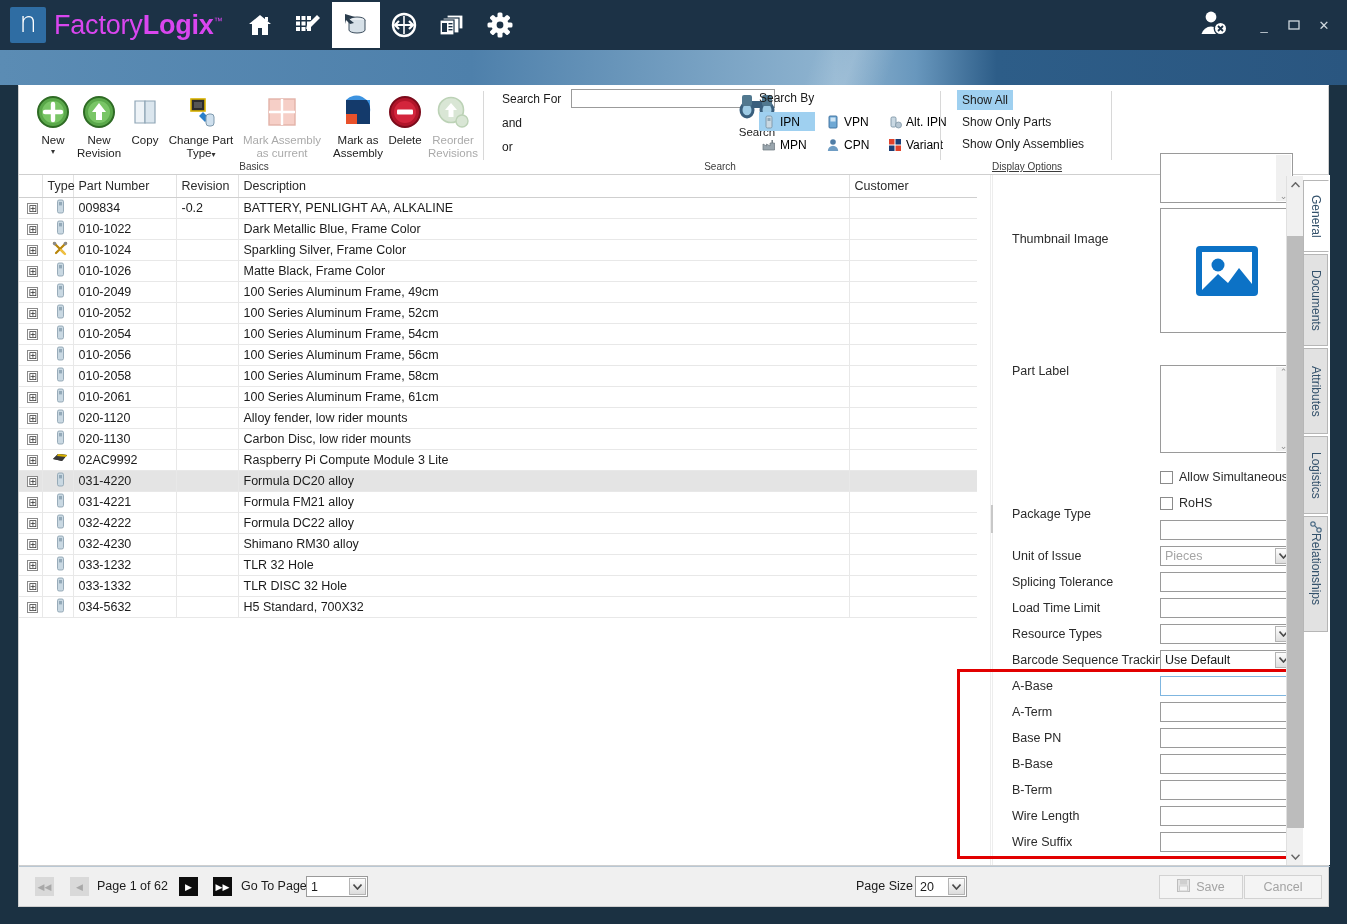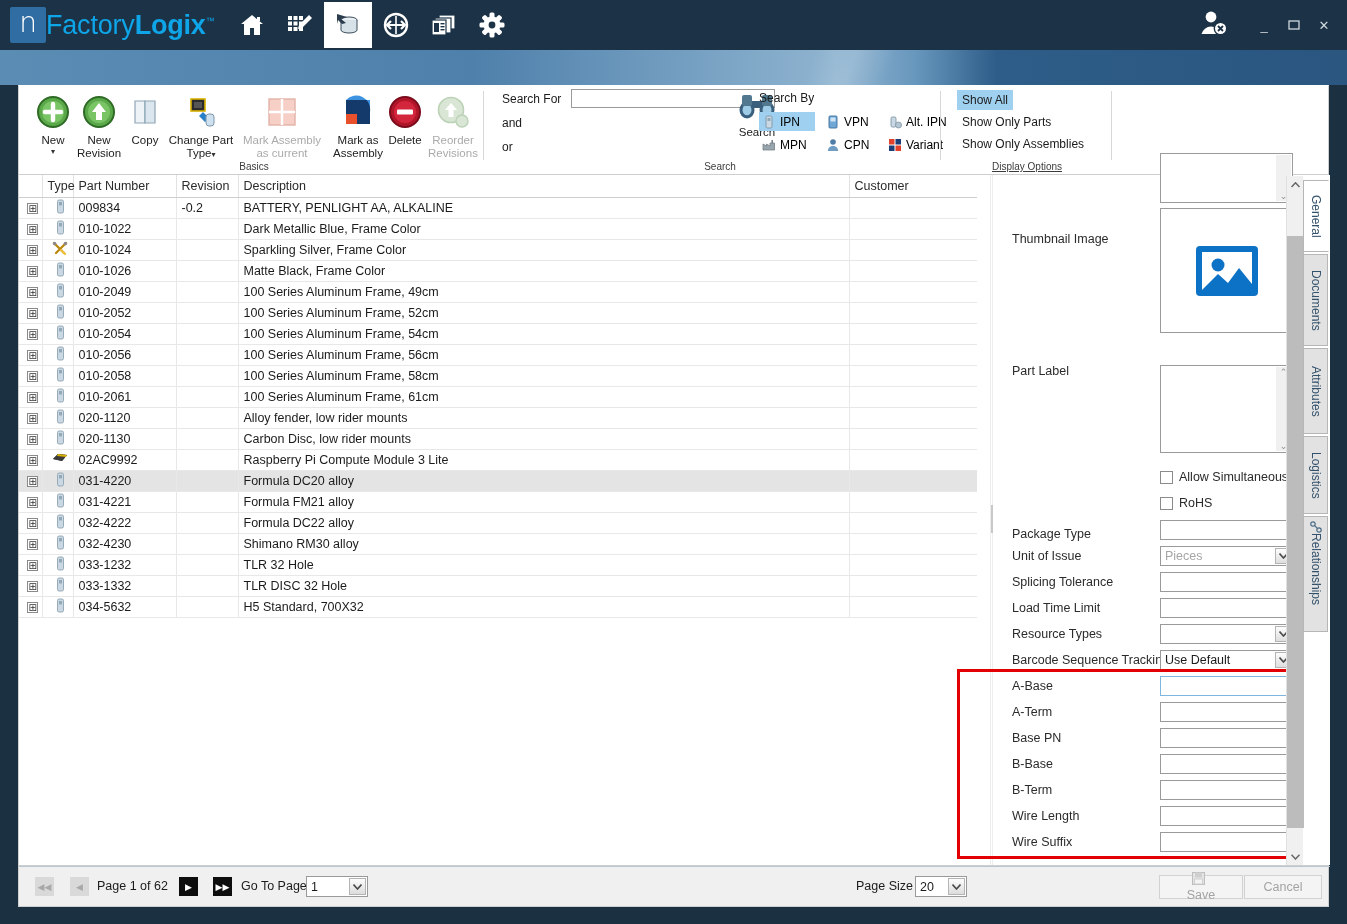--- a/index.html
+++ b/index.html
@@ -27,21 +27,21 @@
     background: #2f6da3;
     display: flex; align-items: center; justify-content: center;
     border-radius: 2px;
   }
   .logo-n {
     color: #fff; font-size: 28px; line-height: 1;
     font-family: "DejaVu Sans", sans-serif; font-weight: 300;
     margin-top: -4px;
   }
   .brand {
-    color: #0ea5e9; font-size: 27px; 
+    color: #d946ef; font-size: 27px; margin-left: 8px;
     font-weight: 300; letter-spacing: -0.2px;
     font-family: "Liberation Sans", sans-serif;
     white-space: nowrap;
   }
   .brand b { font-weight: 700; }
   .brand sup { font-size: 9px; vertical-align: super; }
 
   .navicons { display: flex; align-items: center; margin-left: 14px; height: 50px; }
   .navicon {
     width: 48px; height: 46px; display: flex; align-items: center; justify-content: center;
@@ -853,21 +853,21 @@
 
       <div class="cbrow" style="left:163px;top:295px;">
         <span class="cbox"></span>
         <span>Allow Simultaneous Lc</span>
       </div>
       <div class="cbrow" style="left:163px;top:321px;">
         <span class="cbox"></span>
         <span>RoHS</span>
       </div>
 
-      <div class="dfield" style="left:15px;top:352px;">Package Type</div>
+      <div class="dfield" style="left:15px;top:332px;">Package Type</div>
       <input class="dinput" style="left: 163px; top: 345px; width: 133px;" value="">
 
       <div class="dfield" style="left:15px;top:374px;">Unit of Issue</div>
       <div class="dselect ro" style="left:163px;top:371px;width:133px;">
         <span>Pieces</span>
         <span class="arrow">
             <svg width="9" height="6" viewBox="0 0 9 6">
               <path d="M0.5 0.5 L4.5 5 L8.5 0.5" fill="none" stroke="#4a4a4a" stroke-width="1.6"></path>
             </svg>
           </span>
@@ -983,21 +983,21 @@
     <div class="ftxt" style="left:837px;">Page Size</div>
     <div class="fselect" style="left:896px;top:10px;width:52px;">
       <span>20</span>
       <span class="arrow">
           <svg width="9" height="6" viewBox="0 0 9 6">
             <path d="M0.5 0.5 L4.5 5 L8.5 0.5" fill="none" stroke="#4a4a4a" stroke-width="1.6"></path>
           </svg>
         </span>
     </div>
 
-    <div class="fbtn" style="left:1140px;width:84px;flex-direction:column;">
+    <div class="fbtn" style="left:1140px;width:84px;">
       <span class="sico">
         <svg width="13" height="13" viewBox="0 0 13 13">
             <rect x="0.5" y="0.5" width="12" height="12" fill="#e4e4e4" stroke="#bdbdbd"></rect>
             <rect x="3" y="0.5" width="7" height="5" fill="#cfcfcf"></rect>
             <rect x="2.5" y="7" width="8" height="5" fill="#f4f4f4" stroke="#cfcfcf"></rect>
           </svg>
       </span>
       <span>Save</span>
     </div>
     <div class="fbtn" style="left:1225px;width:78px;">

